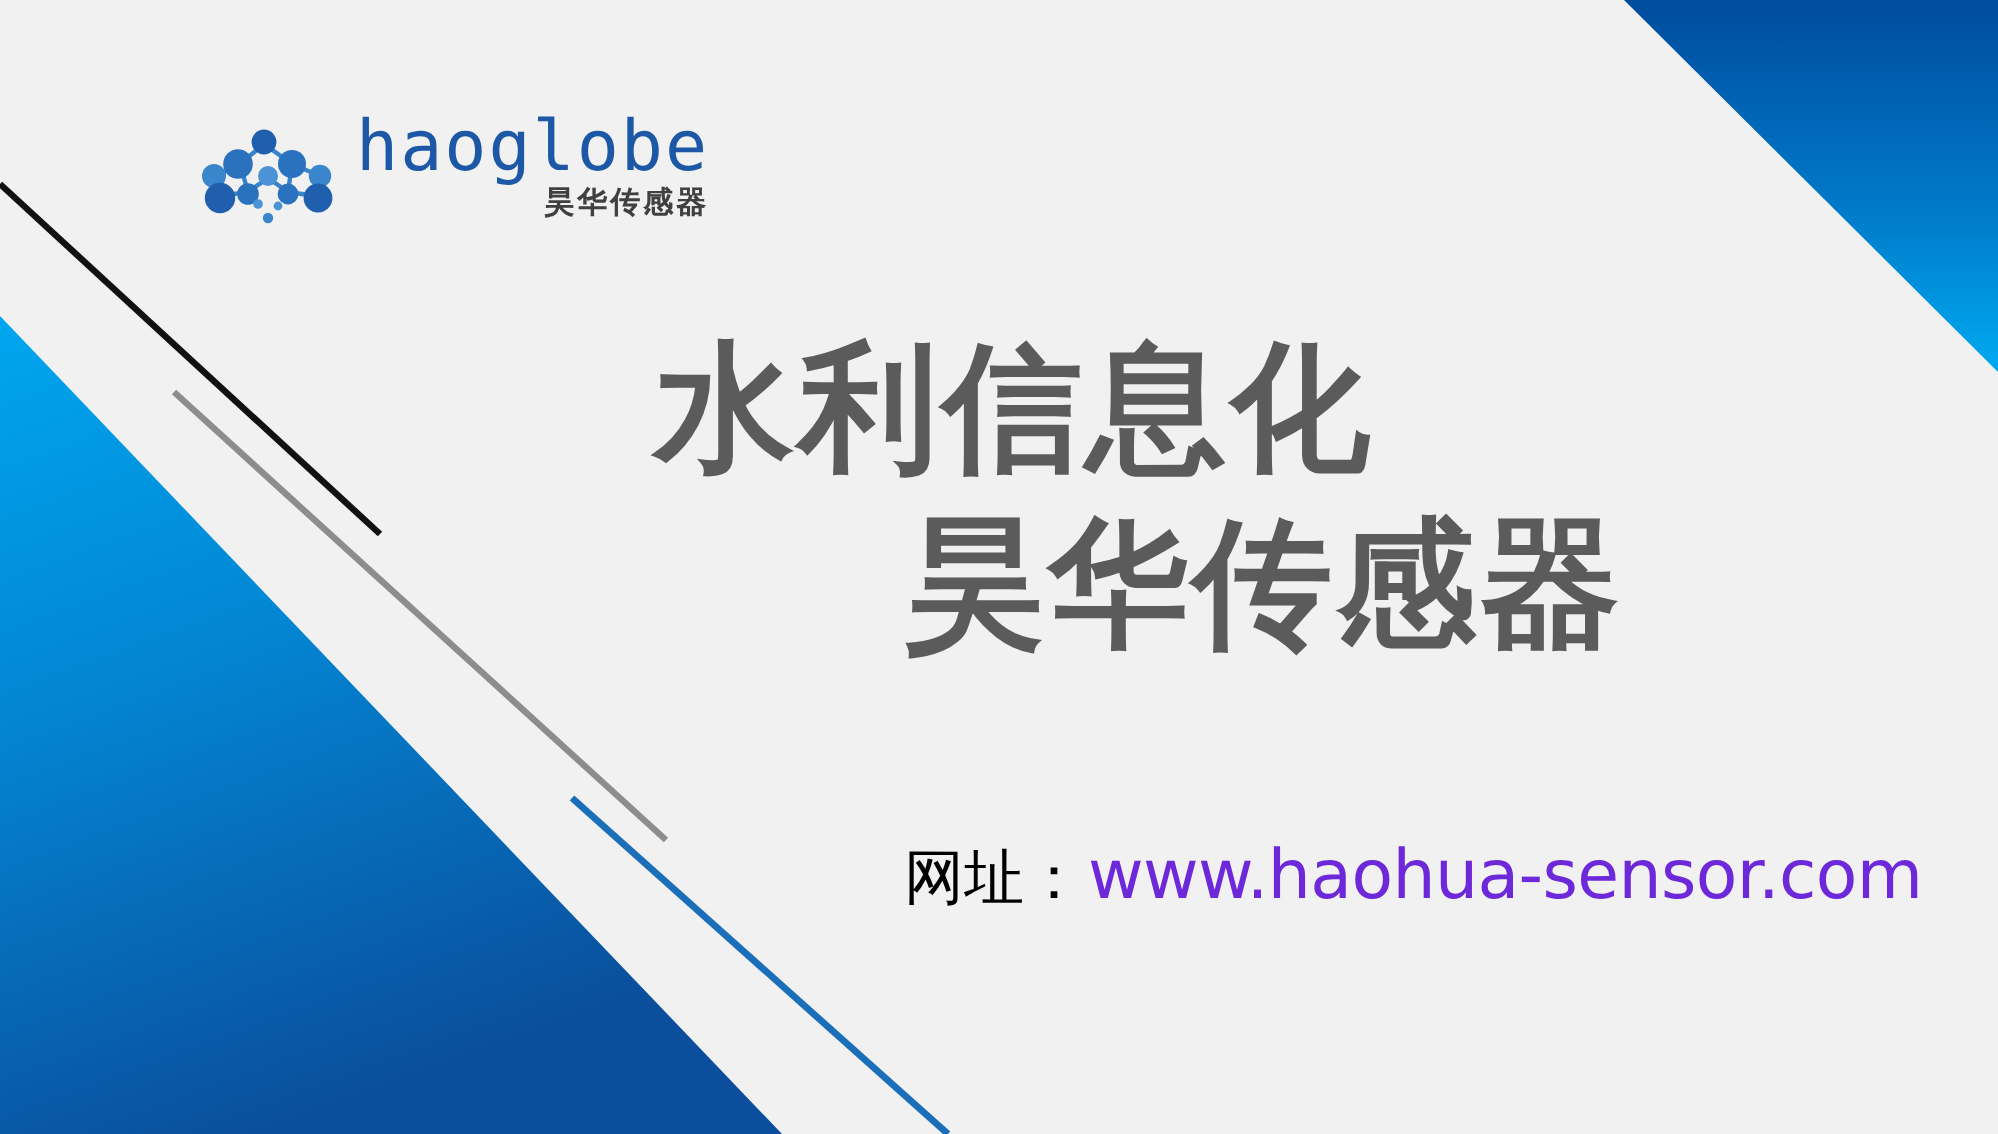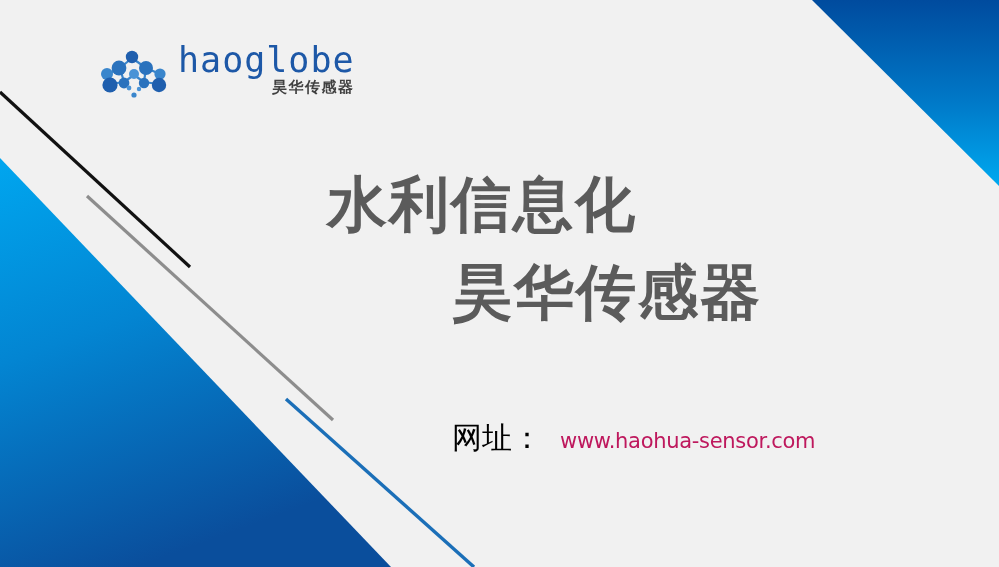--- a/index.html
+++ b/index.html
@@ -22,21 +22,21 @@
     position: absolute;
     inset: 0;
     width: 100%;
     height: 100%;
   }
 
   
   .logo-block {
     position: absolute;
     left: 98px;
-    top: 44px;
+    top: 58px;
     display: flex;
     align-items: flex-start;
   }
   .logo-mark {
     width: 74px;
     height: 56px;
     flex: 0 0 auto;
     margin-top: 4px;
   }
   .logo-text {
@@ -68,21 +68,21 @@
   
   .headline {
     position: absolute;
     left: 0;
     top: 160px;
     width: 999px;
   }
   .headline-line {
     font-family: "DejaVu Sans", "Liberation Sans", sans-serif;
     font-weight: 700;
-    font-size: 60px;
+    font-size: 70px;
     line-height: 88px;
     color: #5b5b5b;
     letter-spacing: 2px;
     white-space: nowrap;
   }
   .headline-line.l1 { padding-left: 327px; }
   .headline-line.l2 { padding-left: 452px; }
 
   
   .site-line {
@@ -95,24 +95,24 @@
   }
   .site-label {
     font-family: "DejaVu Sans", "Liberation Sans", sans-serif;
     font-size: 30px;
     line-height: 40px;
     color: #000000;
     letter-spacing: 0px;
   }
   .site-url {
     font-family: "DejaVu Sans", "Liberation Sans", sans-serif;
-    font-size: 21px;
+    font-size: 34px;
     line-height: 40px;
-    color: #be185d;
-    margin-left: 18px;
+    color: #6d28d9;
+    margin-left: 2px;
     letter-spacing: -0.3px;
   }
 </style>
 </head>
 <body>
 
 <div id="slide">
 
   <svg class="bg-layer" viewBox="0 0 999 567" preserveAspectRatio="none">
     <defs>

